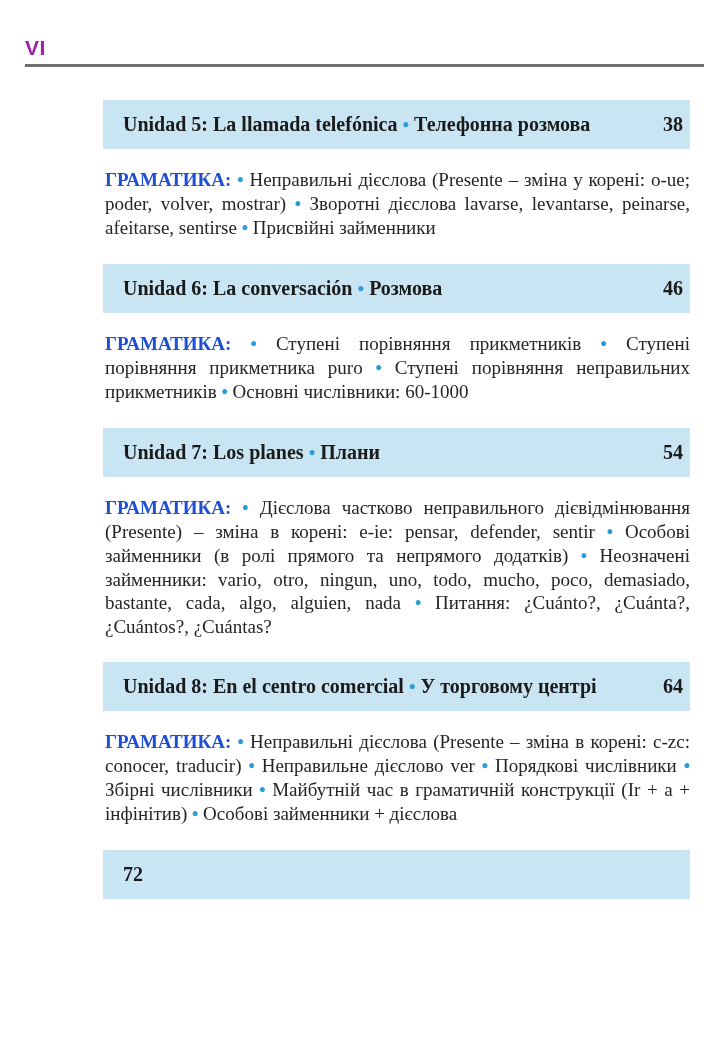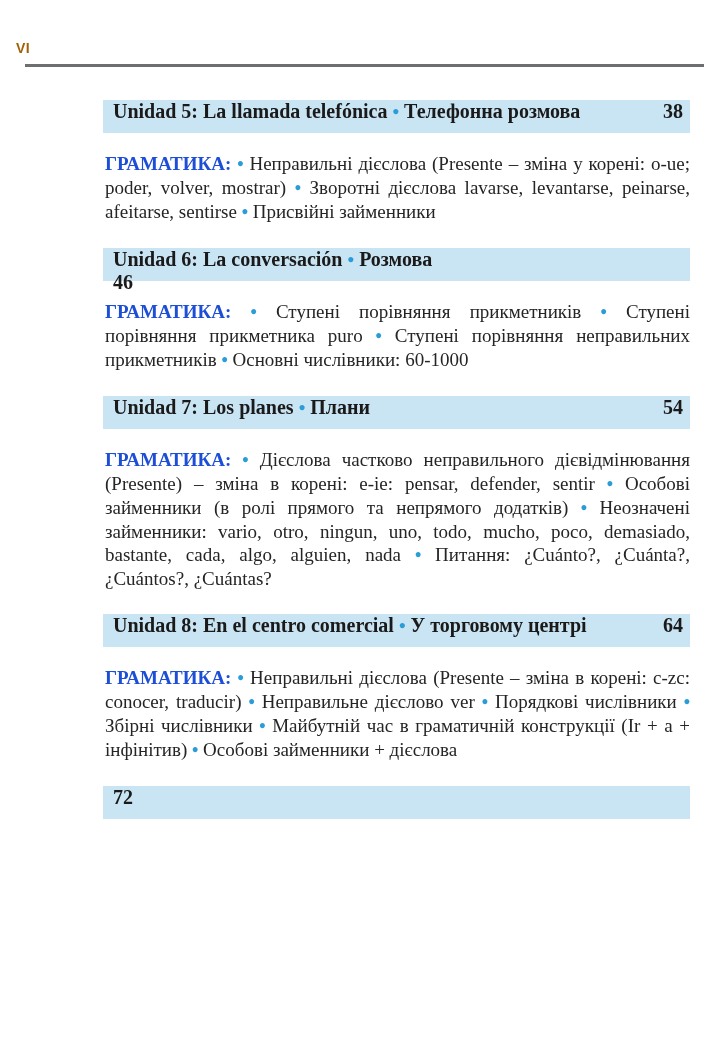--- a/index.html
+++ b/index.html
@@ -11,49 +11,50 @@
     position: relative;
     width: 727px;
     height: 1058px;
     background: #ffffff;
     overflow: hidden;
     font-family: "Liberation Serif", serif;
     color: #222222;
   }
   .folio {
     position: absolute;
-    left: 16px;
+    left: 25px;
     top: 36px;
     font-family: "Liberation Sans", sans-serif;
     font-weight: bold;
-    font-size: 14px;
+    font-size: 21px;
     line-height: 24px;
     letter-spacing: 0.5px;
-    color: #a16207;
+    color: #a21caf;
   }
   .rule {
     position: absolute;
     left: 25px;
     top: 64px;
     width: 679px;
     height: 3px;
     background: #6d6e70;
   }
   .content {
     position: absolute;
     left: 103px;
     top: 100px;
     width: 587px;
   }
   .unit { margin: 0; }
   .unit-bar {
-    height: 33px;
+    height: 49px;
     display: flex;
+    align-items: center;
     justify-content: space-between;
-    padding: 0 7px 0 10px;
+    padding: 0 7px 0 20px;
     box-sizing: border-box;
     font-weight: bold;
     font-size: 20px;
     color: #1a1a1a;
   }
   .unit-title { white-space: nowrap; }
   .unit-page { font-weight: bold; }
   .grammar {
     margin: 19px 0 24px 2px;
     width: 585px;
@@ -83,21 +84,21 @@
         <span>Unidad 5: La llamada telefónica</span>
         <span class="d" style="color: rgb(42, 156, 216);">•</span>
         <span>Телефонна розмова</span>
       </span>
       <span class="unit-page">38</span>
     </div>
     <p class="grammar"><b class="gram-label">ГРАМАТИКА:</b> <span class="d" style="color: rgb(42, 156, 216);">•</span> Неправильні дієслова (Presente – зміна у корені: o-ue; poder, volver, mostrar)  <span class="d" style="color: rgb(42, 156, 216);">•</span> Зворотні дієслова lavarse, levantarse, peinarse, afeitarse, sentirse  <span class="d" style="color: rgb(42, 156, 216);">•</span> Присвійні займенники </p>
   </section>
 
   <section class="unit">
-    <div class="unit-bar" style="background: rgb(201, 229, 244); flex-direction: column;">
+    <div class="unit-bar" style="background: rgb(201, 229, 244);">
       <span class="unit-title">
         <span>Unidad 6: La conversación</span>
         <span class="d" style="color: rgb(42, 156, 216);">•</span>
         <span>Розмова</span>
       </span>
       <span class="unit-page">46</span>
     </div>
     <p class="grammar"><b class="gram-label">ГРАМАТИКА:</b> <span class="d" style="color: rgb(42, 156, 216);">•</span> Ступені порівняння прикметників  <span class="d" style="color: rgb(42, 156, 216);">•</span> Ступені порівняння прикметника puro  <span class="d" style="color: rgb(42, 156, 216);">•</span> Ступені порівняння неправильних прикметників  <span class="d" style="color: rgb(42, 156, 216);">•</span> Основні числівники: 60-1000 </p>
   </section>
 

